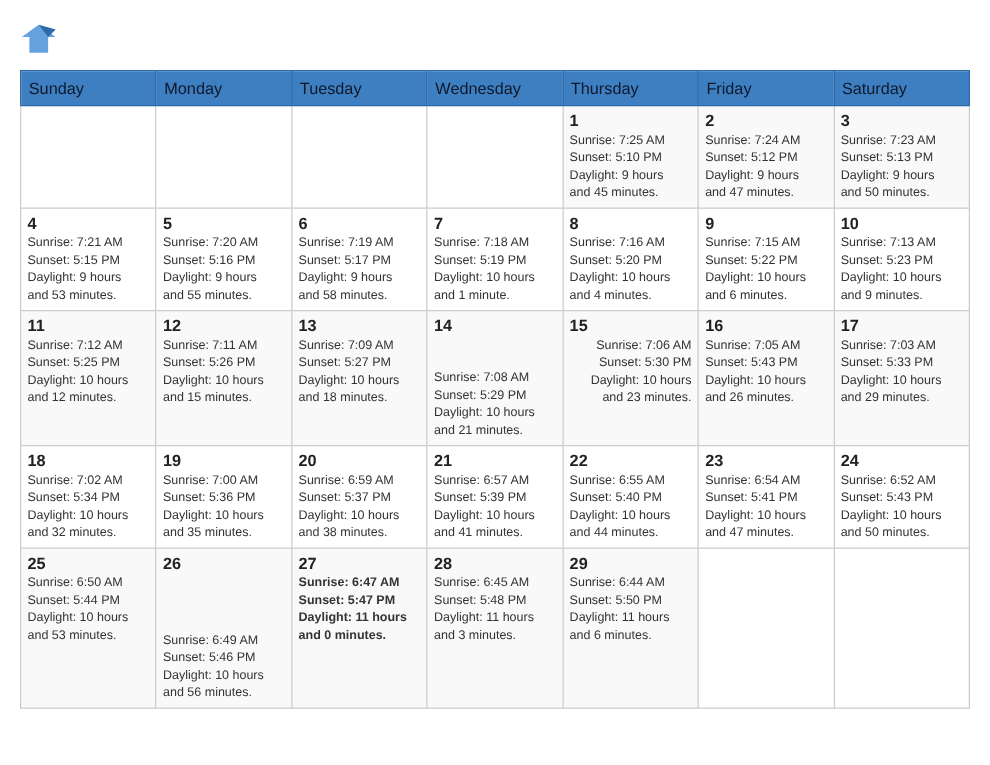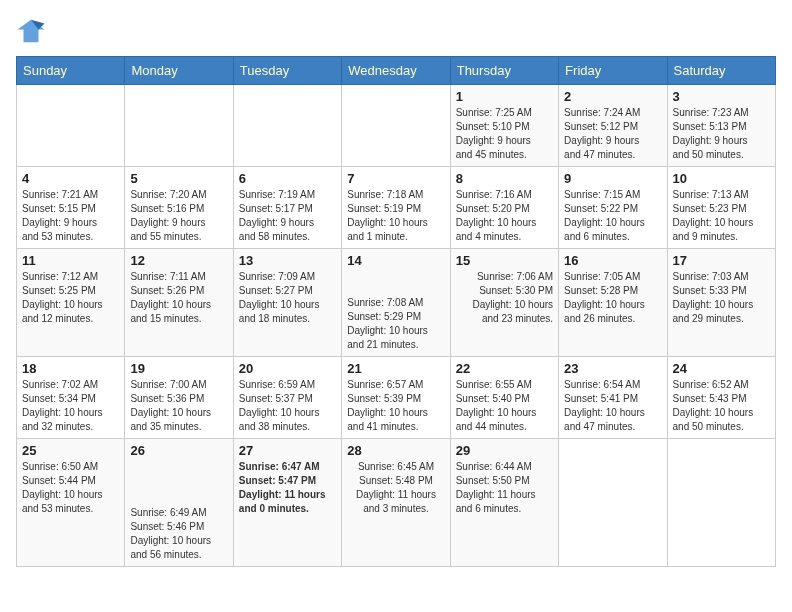--- a/index.html
+++ b/index.html
@@ -47,21 +47,21 @@
       font-size: 15px;
       color: #555;
     }
     table {
       width: 100%;
       border-collapse: collapse;
       font-size: 11px;
     }
     thead tr th {
       background-color: #3d7fc1;
-      color: #fef9c3;
+      color: #0f172a;
       padding: 6px 6px;
       text-align: left;
       font-size: 13px;
       font-weight: normal;
       border: 1px solid #2d6aa8;
     }
     tbody tr td {
       border: 1px solid #ccc;
       padding: 4px 5px;
       vertical-align: top;
@@ -231,21 +231,21 @@
         <td>
           <span class="day-number">15</span>
           <div class="day-info" style="white-space: pre-line; text-align: right;">Sunrise: 7:06 AM
 Sunset: 5:30 PM
 Daylight: 10 hours
 and 23 minutes.</div>
         </td>
         <td>
           <span class="day-number">16</span>
           <div class="day-info" style="white-space: pre-line;">Sunrise: 7:05 AM
-Sunset: 5:28 PM
+Sunset: 5:43 PM
 Daylight: 10 hours
 and 26 minutes.</div>
         </td>
         <td>
           <span class="day-number">17</span>
           <div class="day-info" style="white-space: pre-line;">Sunrise: 7:03 AM
 Sunset: 5:33 PM
 Daylight: 10 hours
 and 29 minutes.</div>
         </td>
@@ -318,21 +318,21 @@
         </td>
         <td>
           <span class="day-number">27</span>
           <div class="day-info" style="white-space: pre-line; font-weight: bold;">Sunrise: 6:47 AM
 Sunset: 5:47 PM
 Daylight: 11 hours
 and 0 minutes.</div>
         </td>
         <td>
           <span class="day-number">28</span>
-          <div class="day-info" style="white-space: pre-line; text-align: center;">Sunrise: 6:45 AM
+          <div class="day-info" style="white-space: pre-line;">Sunrise: 6:45 AM
 Sunset: 5:48 PM
 Daylight: 11 hours
 and 3 minutes.</div>
         </td>
         <td>
           <span class="day-number">29</span>
           <div class="day-info" style="white-space: pre-line;">Sunrise: 6:44 AM
 Sunset: 5:50 PM
 Daylight: 11 hours
 and 6 minutes.</div>

